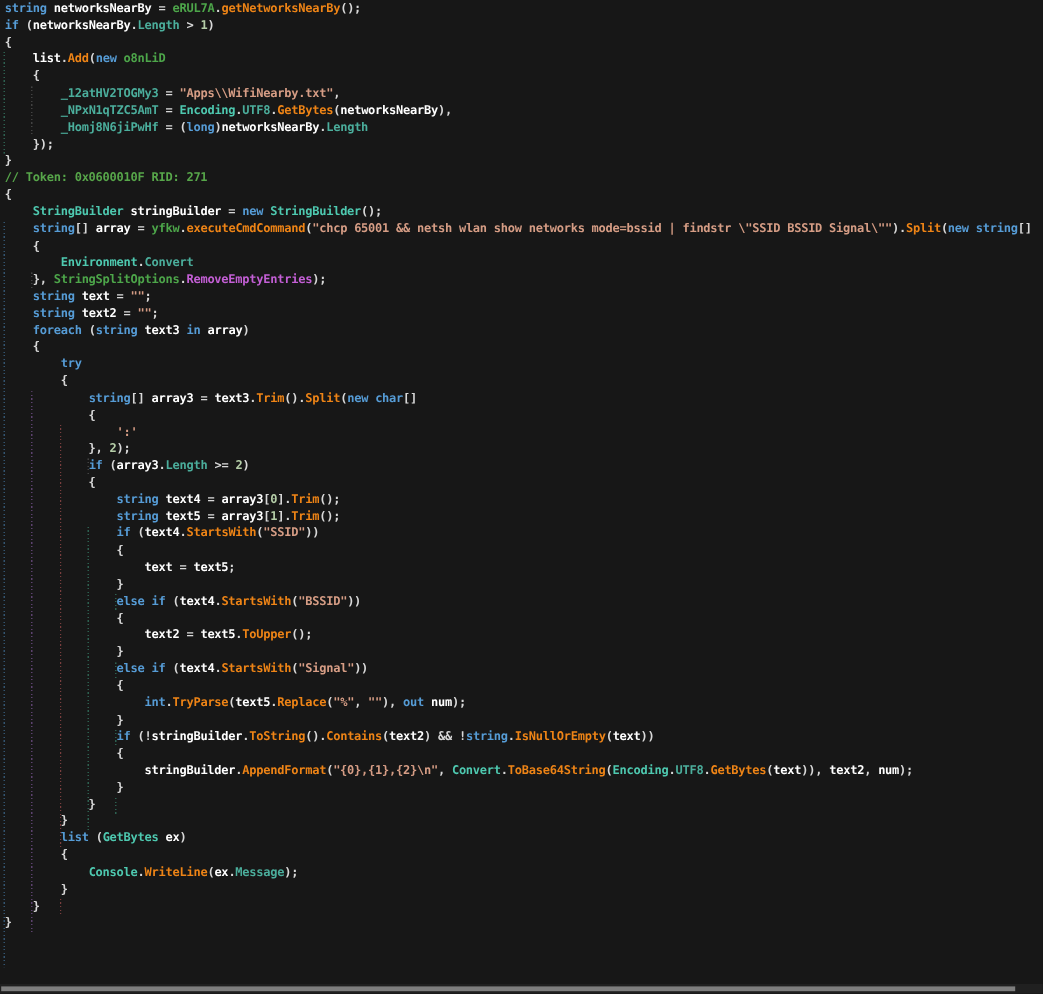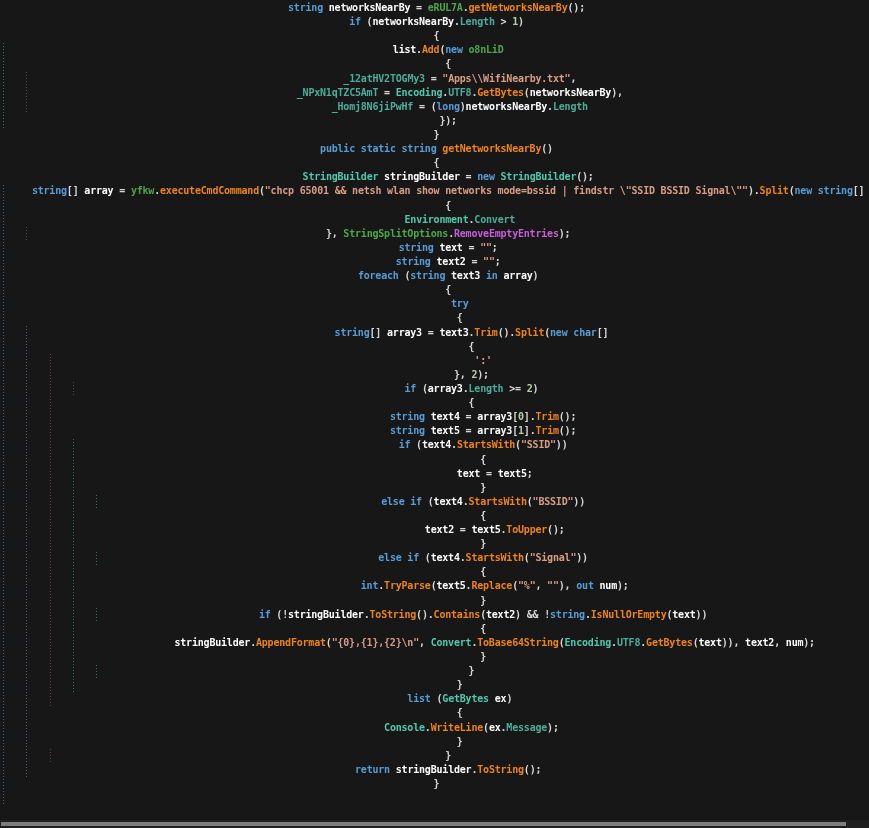--- a/index.html
+++ b/index.html
@@ -7,21 +7,20 @@
     width:869px;height:828px;overflow:hidden;
     background:#171717;
     font-family:"DejaVu Sans Mono","Liberation Mono",monospace;
   }
   #code-viewport{
     position:relative;
     width:869px;height:820px;
     overflow:hidden;
     padding:1px 0 0 4px;
     box-sizing:border-box;
-    text-align:center;
   }
   .line{
     position:relative;z-index:1;
     height:14.12px;line-height:14.12px;
     font-size:10px;font-weight:700;letter-spacing:-0.2px;
     white-space:pre;
   }
   .guide{
     position:absolute;z-index:0;
     width:1px;
@@ -55,21 +54,21 @@
     <div class="line"><span style="color: rgb(86, 156, 214);">string</span><span style="color: rgb(216, 216, 216);"> </span><span style="color: rgb(255, 255, 255);">networksNearBy</span><span style="color: rgb(216, 216, 216);"> = </span><span style="color: rgb(77, 166, 74);">eRUL7A</span><span style="color: rgb(216, 216, 216);">.</span><span style="color: rgb(238, 132, 22);">getNetworksNearBy</span><span style="color: rgb(216, 216, 216);">();</span></div>
     <div class="line"><span style="color: rgb(86, 156, 214);">if</span><span style="color: rgb(216, 216, 216);"> (</span><span style="color: rgb(255, 255, 255);">networksNearBy</span><span style="color: rgb(216, 216, 216);">.</span><span style="color: rgb(75, 174, 156);">Length</span><span style="color: rgb(216, 216, 216);"> &gt; </span><span style="color: rgb(181, 206, 168);">1</span><span style="color: rgb(216, 216, 216);">)</span></div>
     <div class="line"><span style="color: rgb(216, 216, 216);">{</span></div>
     <div class="line"><span style="color: rgb(216, 216, 216);">    </span><span style="color: rgb(255, 255, 255);">list</span><span style="color: rgb(216, 216, 216);">.</span><span style="color: rgb(238, 132, 22);">Add</span><span style="color: rgb(216, 216, 216);">(</span><span style="color: rgb(86, 156, 214);">new</span><span style="color: rgb(216, 216, 216);"> </span><span style="color: rgb(77, 166, 74);">o8nLiD</span></div>
     <div class="line"><span style="color: rgb(216, 216, 216);">    {</span></div>
     <div class="line"><span style="color: rgb(216, 216, 216);">        </span><span style="color: rgb(75, 174, 156);">_12atHV2TOGMy3</span><span style="color: rgb(216, 216, 216);"> = </span><span style="color: rgb(214, 157, 133);">"Apps\\WifiNearby.txt"</span><span style="color: rgb(216, 216, 216);">,</span></div>
     <div class="line"><span style="color: rgb(216, 216, 216);">        </span><span style="color: rgb(75, 174, 156);">_NPxN1qTZC5AmT</span><span style="color: rgb(216, 216, 216);"> = </span><span style="color: rgb(78, 201, 176);">Encoding</span><span style="color: rgb(216, 216, 216);">.</span><span style="color: rgb(75, 174, 156);">UTF8</span><span style="color: rgb(216, 216, 216);">.</span><span style="color: rgb(238, 132, 22);">GetBytes</span><span style="color: rgb(216, 216, 216);">(</span><span style="color: rgb(255, 255, 255);">networksNearBy</span><span style="color: rgb(216, 216, 216);">),</span></div>
     <div class="line"><span style="color: rgb(216, 216, 216);">        </span><span style="color: rgb(75, 174, 156);">_Homj8N6jiPwHf</span><span style="color: rgb(216, 216, 216);"> = (</span><span style="color: rgb(86, 156, 214);">long</span><span style="color: rgb(216, 216, 216);">)</span><span style="color: rgb(255, 255, 255);">networksNearBy</span><span style="color: rgb(216, 216, 216);">.</span><span style="color: rgb(75, 174, 156);">Length</span></div>
     <div class="line"><span style="color: rgb(216, 216, 216);">    });</span></div>
     <div class="line"><span style="color: rgb(216, 216, 216);">}</span></div>
-    <div class="line"><span style="color: rgb(86, 156, 214);">public static string</span><span style="color: rgb(216, 216, 216);"> </span><span style="color: rgb(238, 132, 22);">getNetworksNearBy</span><span style="color: rgb(216, 216, 216);">()</span></div>
+    <div class="line"><span style="color: rgb(87, 166, 74);">// Token: 0x0600010F RID: 271</span></div>
     <div class="line"><span style="color: rgb(216, 216, 216);">{</span></div>
     <div class="line"><span style="color: rgb(216, 216, 216);">    </span><span style="color: rgb(78, 201, 176);">StringBuilder</span><span style="color: rgb(216, 216, 216);"> </span><span style="color: rgb(255, 255, 255);">stringBuilder</span><span style="color: rgb(216, 216, 216);"> = </span><span style="color: rgb(86, 156, 214);">new</span><span style="color: rgb(216, 216, 216);"> </span><span style="color: rgb(78, 201, 176);">StringBuilder</span><span style="color: rgb(216, 216, 216);">();</span></div>
     <div class="line"><span style="color: rgb(216, 216, 216);">    </span><span style="color: rgb(86, 156, 214);">string</span><span style="color: rgb(216, 216, 216);">[] </span><span style="color: rgb(255, 255, 255);">array</span><span style="color: rgb(216, 216, 216);"> = </span><span style="color: rgb(77, 166, 74);">yfkw</span><span style="color: rgb(216, 216, 216);">.</span><span style="color: rgb(238, 132, 22);">executeCmdCommand</span><span style="color: rgb(216, 216, 216);">(</span><span style="color: rgb(214, 157, 133);">"chcp 65001 &amp;&amp; netsh wlan show networks mode=bssid | findstr \"SSID BSSID Signal\""</span><span style="color: rgb(216, 216, 216);">).</span><span style="color: rgb(238, 132, 22);">Split</span><span style="color: rgb(216, 216, 216);">(</span><span style="color: rgb(86, 156, 214);">new</span><span style="color: rgb(216, 216, 216);"> </span><span style="color: rgb(86, 156, 214);">string</span><span style="color: rgb(216, 216, 216);">[]</span></div>
     <div class="line"><span style="color: rgb(216, 216, 216);">    {</span></div>
     <div class="line"><span style="color: rgb(216, 216, 216);">        </span><span style="color: rgb(78, 201, 176); margin-top: 16px;">Environment</span><span style="color: rgb(216, 216, 216);">.</span><span style="color: rgb(75, 174, 156);">Convert</span></div>
     <div class="line"><span style="color: rgb(216, 216, 216);">    }, </span><span style="color: rgb(77, 166, 74);">StringSplitOptions</span><span style="color: rgb(216, 216, 216);">.</span><span style="color: rgb(196, 95, 214);">RemoveEmptyEntries</span><span style="color: rgb(216, 216, 216);">);</span></div>
     <div class="line"><span style="color: rgb(216, 216, 216);">    </span><span style="color: rgb(86, 156, 214);">string</span><span style="color: rgb(216, 216, 216);"> </span><span style="color: rgb(255, 255, 255);">text</span><span style="color: rgb(216, 216, 216);"> = </span><span style="color: rgb(214, 157, 133);">""</span><span style="color: rgb(216, 216, 216);">;</span></div>
     <div class="line"><span style="color: rgb(216, 216, 216);">    </span><span style="color: rgb(86, 156, 214);">string</span><span style="color: rgb(216, 216, 216);"> </span><span style="color: rgb(255, 255, 255);">text2</span><span style="color: rgb(216, 216, 216);"> = </span><span style="color: rgb(214, 157, 133);">""</span><span style="color: rgb(216, 216, 216);">;</span></div>
     <div class="line"><span style="color: rgb(216, 216, 216);">    </span><span style="color: rgb(86, 156, 214);">foreach</span><span style="color: rgb(216, 216, 216);"> (</span><span style="color: rgb(86, 156, 214);">string</span><span style="color: rgb(216, 216, 216);"> </span><span style="color: rgb(255, 255, 255);">text3</span><span style="color: rgb(216, 216, 216);"> </span><span style="color: rgb(86, 156, 214);">in</span><span style="color: rgb(216, 216, 216);"> </span><span style="color: rgb(255, 255, 255);">array</span><span style="color: rgb(216, 216, 216);">)</span></div>
     <div class="line"><span style="color: rgb(216, 216, 216);">    {</span></div>
@@ -99,19 +98,18 @@
     <div class="line"><span style="color: rgb(216, 216, 216);">                {</span></div>
     <div class="line"><span style="color: rgb(216, 216, 216);">                    </span><span style="color: rgb(255, 255, 255);">stringBuilder</span><span style="color: rgb(216, 216, 216);">.</span><span style="color: rgb(238, 132, 22);">AppendFormat</span><span style="color: rgb(216, 216, 216);">(</span><span style="color: rgb(214, 157, 133);">"{0},{1},{2}\n"</span><span style="color: rgb(216, 216, 216);">, </span><span style="color: rgb(78, 201, 176);">Convert</span><span style="color: rgb(216, 216, 216);">.</span><span style="color: rgb(238, 132, 22);">ToBase64String</span><span style="color: rgb(216, 216, 216);">(</span><span style="color: rgb(78, 201, 176);">Encoding</span><span style="color: rgb(216, 216, 216);">.</span><span style="color: rgb(75, 174, 156);">UTF8</span><span style="color: rgb(216, 216, 216);">.</span><span style="color: rgb(238, 132, 22);">GetBytes</span><span style="color: rgb(216, 216, 216);">(</span><span style="color: rgb(255, 255, 255);">text</span><span style="color: rgb(216, 216, 216);">)), </span><span style="color: rgb(255, 255, 255);">text2</span><span style="color: rgb(216, 216, 216);">, </span><span style="color: rgb(255, 255, 255);">num</span><span style="color: rgb(216, 216, 216);">);</span></div>
     <div class="line"><span style="color: rgb(216, 216, 216);">                }</span></div>
     <div class="line"><span style="color: rgb(216, 216, 216);">            }</span></div>
     <div class="line"><span style="color: rgb(216, 216, 216);">        }</span></div>
     <div class="line"><span style="color: rgb(216, 216, 216);">        </span><span style="color: rgb(86, 156, 214);">list</span><span style="color: rgb(216, 216, 216);"> (</span><span style="color: rgb(78, 201, 176);">GetBytes</span><span style="color: rgb(216, 216, 216);"> </span><span style="color: rgb(255, 255, 255);">ex</span><span style="color: rgb(216, 216, 216);">)</span></div>
     <div class="line"><span style="color: rgb(216, 216, 216);">        {</span></div>
     <div class="line"><span style="color: rgb(216, 216, 216);">            </span><span style="color: rgb(78, 201, 176);">Console</span><span style="color: rgb(216, 216, 216);">.</span><span style="color: rgb(238, 132, 22);">WriteLine</span><span style="color: rgb(216, 216, 216);">(</span><span style="color: rgb(255, 255, 255);">ex</span><span style="color: rgb(216, 216, 216);">.</span><span style="color: rgb(75, 174, 156);">Message</span><span style="color: rgb(216, 216, 216);">);</span></div>
     <div class="line"><span style="color: rgb(216, 216, 216);">        }</span></div>
     <div class="line"><span style="color: rgb(216, 216, 216);">    }</span></div>
-    <div class="line"><span style="color: rgb(216, 216, 216);">    </span><span style="color: rgb(86, 156, 214);">return</span><span style="color: rgb(216, 216, 216);"> </span><span style="color: rgb(255, 255, 255);">stringBuilder</span><span style="color: rgb(216, 216, 216);">.</span><span style="color: rgb(238, 132, 22);">ToString</span><span style="color: rgb(216, 216, 216);">();</span></div>
     <div class="line"><span style="color: rgb(216, 216, 216);">}</span></div>
   </div>
 
 <div id="h-scrollbar" style="background: rgb(32, 32, 32);">
   <div id="h-scrollbar-thumb" style="background: rgb(126, 126, 126);"></div>
 </div>
 
 </body></html>

